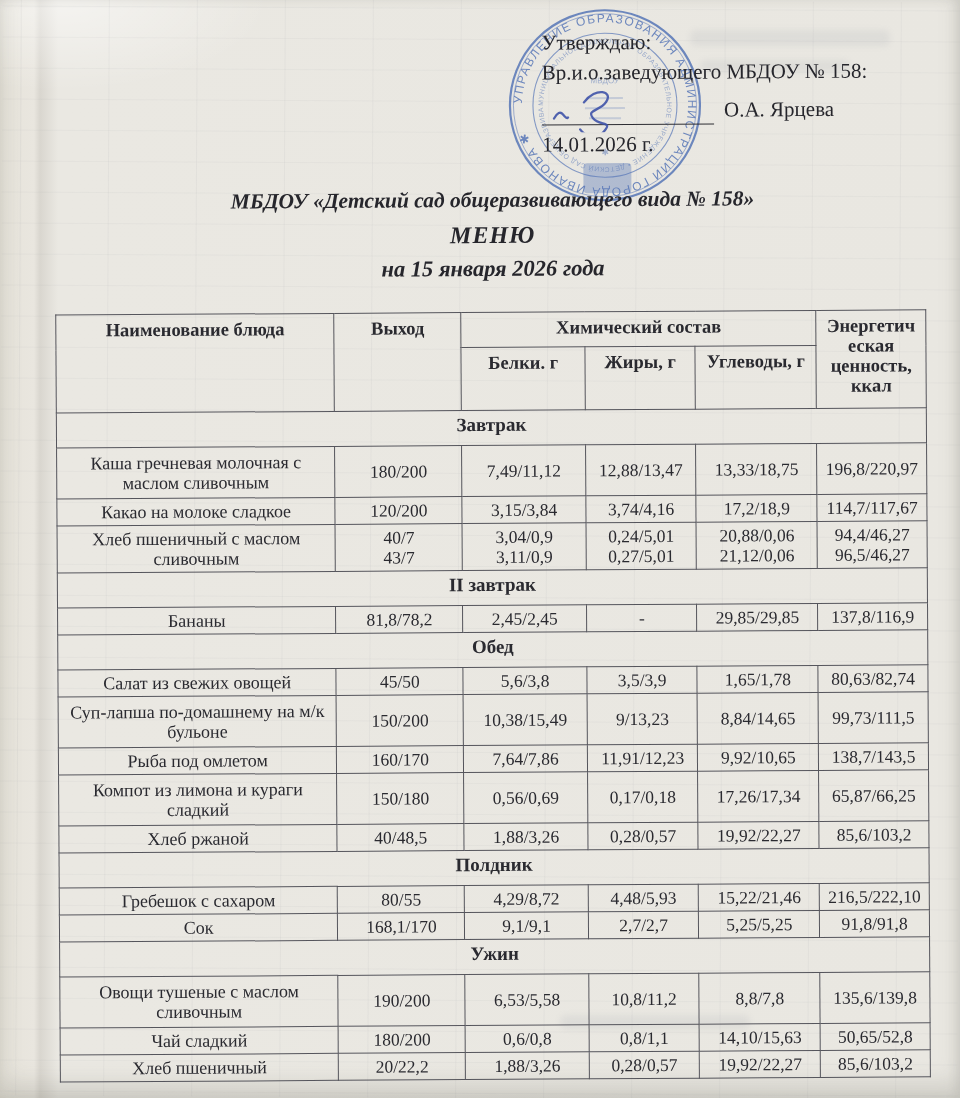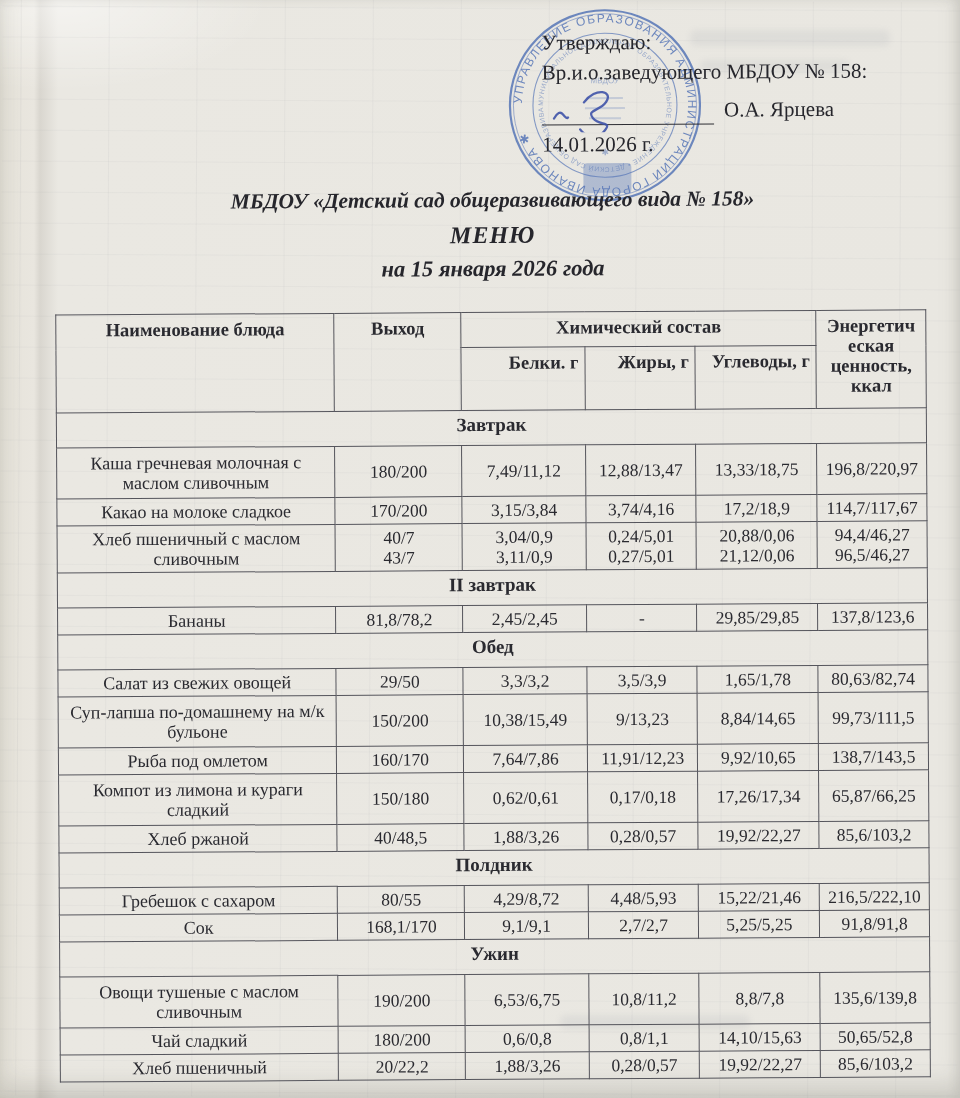--- a/index.html
+++ b/index.html
@@ -55,21 +55,21 @@
   }
   table.menu th, table.menu td{
     border:1.4px solid #55555c;
     padding:3px 6px;line-height:20px;
     white-space:pre-line;
     text-align:center;vertical-align:middle;
     overflow:hidden;
   }
   table.menu thead th{font-weight:bold;font-size:18.5px;}
   thead tr.h1 th{height:26px;vertical-align:top;padding-top:5px;}
-  thead tr.h2 th{height:54px;vertical-align:top;padding-top:5px;text-align:right;}
+  thead tr.h2 th{height:54px;vertical-align:top;padding-top:5px;}
   th.energy-h{vertical-align:top;padding-top:5px;line-height:22px;}
   td.name{text-align:left;padding-left:9px;font-size:18px;}
   tr.band td{font-weight:bold;font-size:19px;border-left:1.4px solid #55555c;border-right:1.4px solid #55555c;padding:4px 0 10px 0;}
   tr.r2 td{padding-top:5px;padding-bottom:5px;}
 </style>
 </head>
 <body>
 
 <div class="paper">
   <div class="bleed"></div>
@@ -157,21 +157,21 @@
         <tr class="r2">
           <td class="name">Каша гречневая молочная с маслом сливочным</td>
           <td>180/200</td>
           <td>7,49/11,12</td>
           <td>12,88/13,47</td>
           <td>13,33/18,75</td>
           <td>196,8/220,97</td>
           </tr>
         <tr>
           <td class="name">Какао на молоке сладкое</td>
-          <td>170/200</td>
+          <td>120/200</td>
           <td>3,15/3,84</td>
           <td>3,74/4,16</td>
           <td>17,2/18,9</td>
           <td>114,7/117,67</td>
           </tr>
         <tr>
           <td class="name">Хлеб пшеничный с маслом сливочным</td>
           <td>40/7
 43/7</td>
           <td>3,04/0,9
@@ -186,30 +186,30 @@
 
         <tr class="band">
           <td colspan="6">II завтрак</td>
           </tr>
         <tr>
           <td class="name">Бананы</td>
           <td>81,8/78,2</td>
           <td>2,45/2,45</td>
           <td>-</td>
           <td>29,85/29,85</td>
-          <td>137,8/123,6</td>
+          <td>137,8/116,9</td>
           </tr>
 
         <tr class="band">
           <td colspan="6">Обед</td>
           </tr>
         <tr>
           <td class="name">Салат из свежих овощей</td>
-          <td>29/50</td>
-          <td>3,3/3,2</td>
+          <td>45/50</td>
+          <td>5,6/3,8</td>
           <td>3,5/3,9</td>
           <td>1,65/1,78</td>
           <td>80,63/82,74</td>
           </tr>
         <tr class="r2">
           <td class="name">Суп-лапша по-домашнему на м/к бульоне</td>
           <td>150/200</td>
           <td>10,38/15,49</td>
           <td>9/13,23</td>
           <td>8,84/14,65</td>
@@ -219,21 +219,21 @@
           <td class="name">Рыба под омлетом</td>
           <td>160/170</td>
           <td>7,64/7,86</td>
           <td>11,91/12,23</td>
           <td>9,92/10,65</td>
           <td>138,7/143,5</td>
           </tr>
         <tr class="r2">
           <td class="name">Компот из лимона и кураги сладкий</td>
           <td>150/180</td>
-          <td>0,62/0,61</td>
+          <td>0,56/0,69</td>
           <td>0,17/0,18</td>
           <td>17,26/17,34</td>
           <td>65,87/66,25</td>
           </tr>
         <tr>
           <td class="name">Хлеб ржаной</td>
           <td>40/48,5</td>
           <td>1,88/3,26</td>
           <td>0,28/0,57</td>
           <td>19,92/22,27</td>
@@ -259,21 +259,21 @@
           <td>5,25/5,25</td>
           <td>91,8/91,8</td>
           </tr>
 
         <tr class="band">
           <td colspan="6">Ужин</td>
           </tr>
         <tr class="r2">
           <td class="name">Овощи тушеные с маслом сливочным</td>
           <td>190/200</td>
-          <td>6,53/6,75</td>
+          <td>6,53/5,58</td>
           <td>10,8/11,2</td>
           <td>8,8/7,8</td>
           <td>135,6/139,8</td>
           </tr>
         <tr>
           <td class="name">Чай сладкий</td>
           <td>180/200</td>
           <td>0,6/0,8</td>
           <td>0,8/1,1</td>
           <td>14,10/15,63</td>

